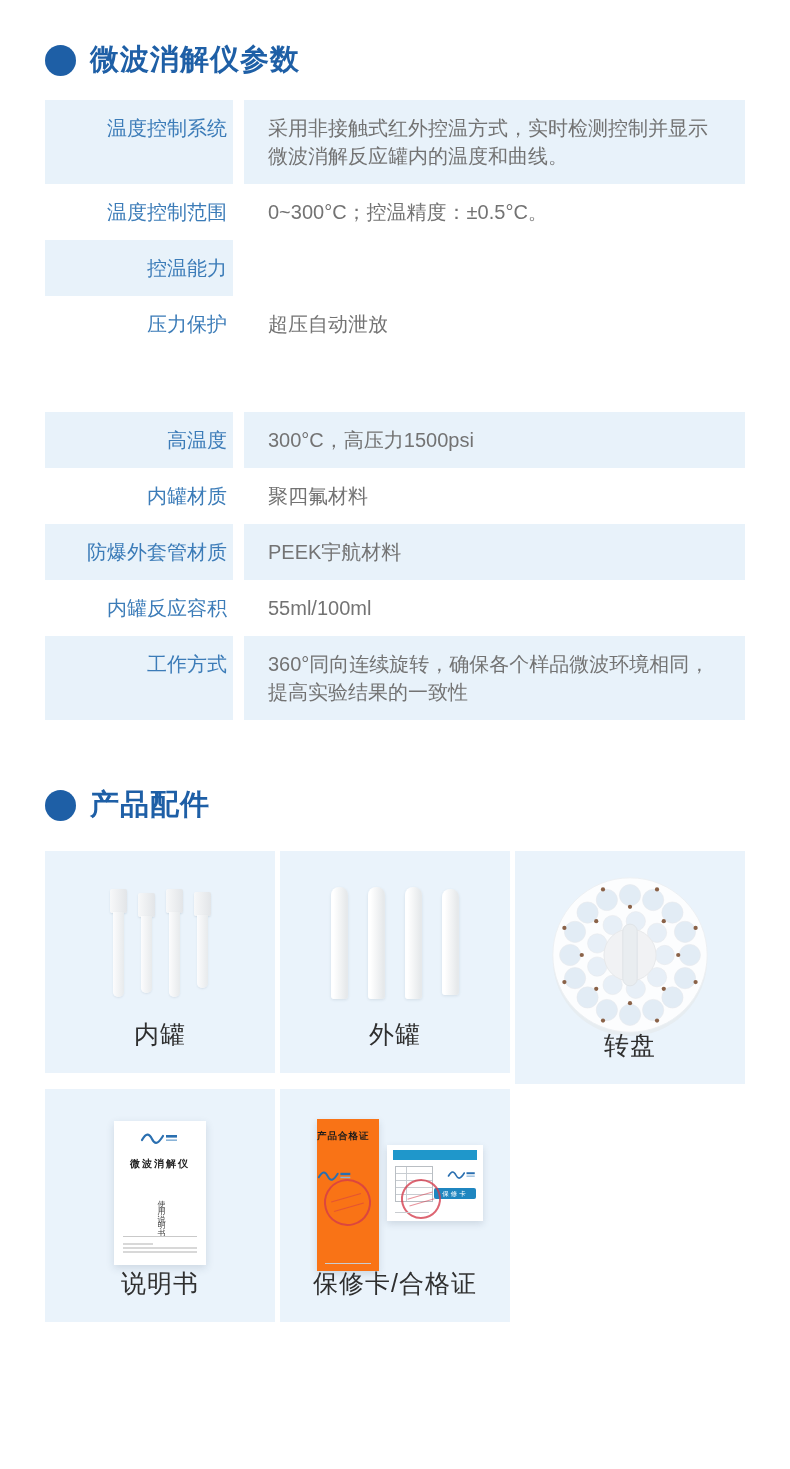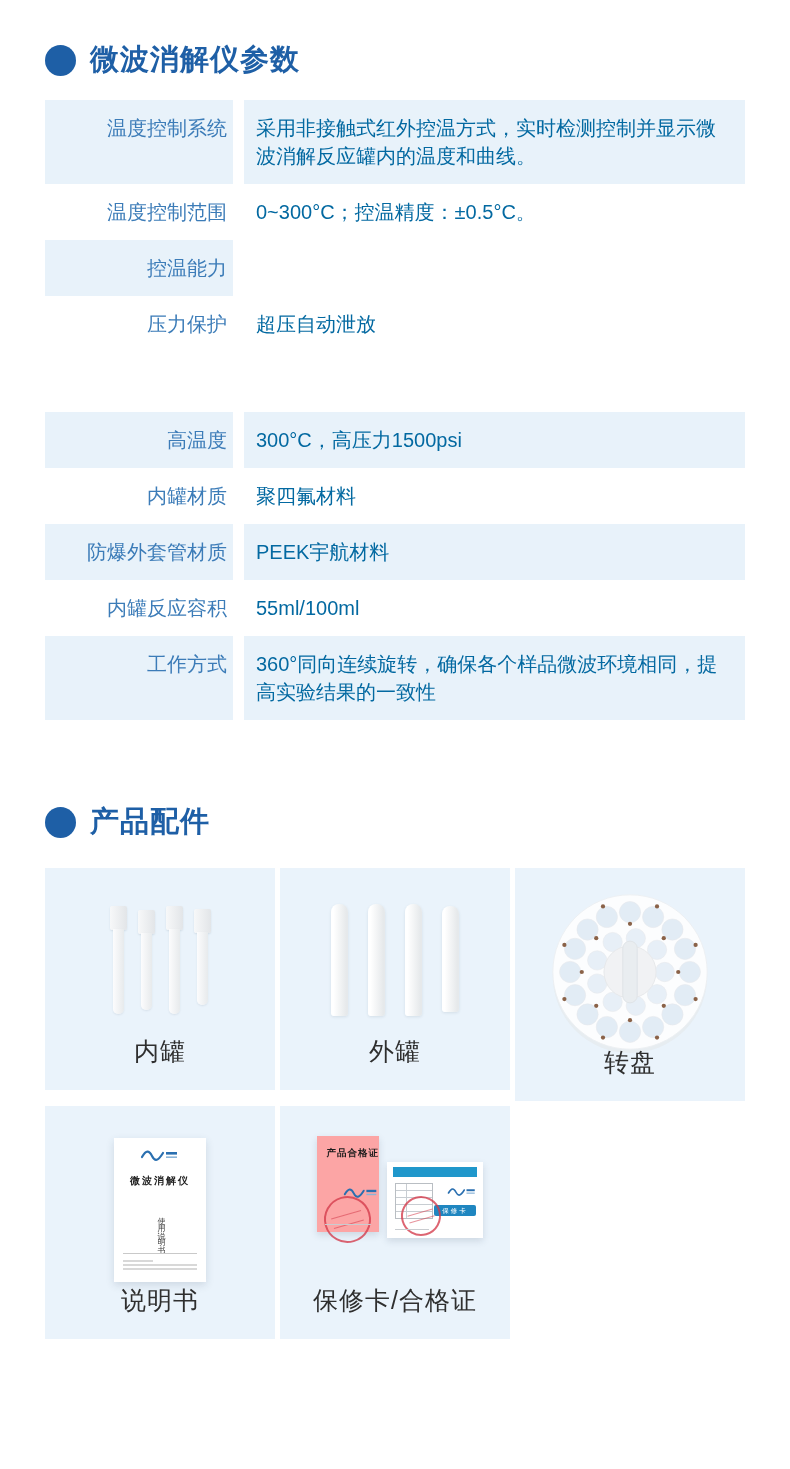--- a/index.html
+++ b/index.html
@@ -9,24 +9,24 @@
 
   
   .sec-title { display:flex; align-items:center; gap:14px; height:36px; }
   .bullet { width:31px; height:31px; border-radius:50%; background:#1e5fa6; flex:0 0 auto; }
   .sec-title h2 { font-size:29px; font-weight:bold; color:#1e5fa6; letter-spacing:1px; }
 
   
   .spec-table { margin-top:22px; width:700px; }
   .srow { display:flex; }
   .slabel { width:188px; margin-right:11px; padding:14px 6px 14px 28px; font-size:20px; color:#3c7cb8; line-height:28px; flex:0 0 auto;text-align:right; }
-  .svalue { flex:1 1 auto; padding:14px 12px; font-size:20px; color:#0369a1; line-height:28px; }
+  .svalue { flex:1 1 auto; padding:14px 24px; font-size:20px; color:#737373; line-height:28px; }
   .srow.alt .slabel, .srow.alt .svalue { background:#e8f2fa; }
   .sec2 { margin-top:60px; }
-  .sec3 { margin-top:84px; }
+  .sec3 { margin-top:67px; }
 
   
   .acc-grid { margin-top:28px; width:700px; display:flex; flex-wrap:wrap; gap:5px; }
   .acc-cell { width:230px; background:#eaf3fb; position:relative; display:flex; flex-direction:column; align-items:center; }
   .acc-cell.h1 { height:222px; }
   .acc-cell.h2 { height:233px; }
   .caption { position:absolute; bottom:22px; left:0; right:0; text-align:center; font-size:25px; color:#2f2f2f; letter-spacing:1px; }
 
   
   .device { position:relative; width:200px; height:128px; margin-top:26px; }
@@ -61,21 +61,21 @@
   .manual { position:relative; width:92px; height:144px; margin-top:32px; background:#ffffff; box-shadow:0 3px 8px rgba(40,60,90,.15); text-align:center; }
   .m-logo { margin-top:10px; }
   .m-title { margin-top:8px; font-size:10px; font-weight:bold; color:#222222; letter-spacing:2px; }
   .m-vert { writing-mode:vertical-rl; margin:9px auto 0; font-size:8px; color:#3a3a3a; letter-spacing:7px; height:62px; }
   .m-lines { position:absolute; left:9px; right:9px; bottom:10px; border-top:1px solid #c9c9c9; padding-top:4px; }
   .m-lines i { display:block; height:1.5px; background:#d8d8d8; margin:2.5px 0; }
   .m-lines i:nth-child(1) { width:40%; }
 
   
   .certs { position:relative; width:176px; height:126px; margin-top:30px; }
-  .cert-card { position:absolute; left:10px; top:0; width:62px; height:96px; background:#fca5a5; box-shadow:0 3px 7px rgba(40,60,90,.15); text-align:right; }
+  .cert-card { position:absolute; left:10px; top:0; width:62px; height:152px; background:#f97316; box-shadow:0 3px 7px rgba(40,60,90,.15); text-align:left; }
   .c-title { margin-top:11px; font-size:9.5px; font-weight:bold; color:#1b1b1b; letter-spacing:1px; }
   .c-logo { margin-top:26px; }
   .c-foot { position:absolute; left:8px; right:8px; bottom:7px; height:1.5px; background:#c9ccd0; }
   .stamp { position:absolute; border:2.5px solid rgba(212,58,74,.78); border-radius:50%; transform:rotate(-16deg); }
   .stamp::after { content:""; position:absolute; left:14%; right:14%; top:38%; bottom:38%; border-top:1.5px solid rgba(212,58,74,.55); border-bottom:1.5px solid rgba(212,58,74,.55); }
   .stamp1 { left:7px; top:60px; width:47px; height:47px; }
   .warr-card { position:absolute; left:80px; top:26px; width:96px; height:76px; background:#ffffff; box-shadow:0 3px 7px rgba(40,60,90,.15); }
   .w-header { position:absolute; left:6px; right:6px; top:5px; height:10px; background:#1f97cb; }
   .w-table { position:absolute; left:8px; top:21px; width:38px; height:36px; border:1px solid #b9bec3; background:repeating-linear-gradient(180deg,#ffffff 0 6px,#c8cdd2 6px 7px); }
   .w-table::after { content:""; position:absolute; left:10px; top:0; bottom:0; width:1px; background:#c8cdd2; }

